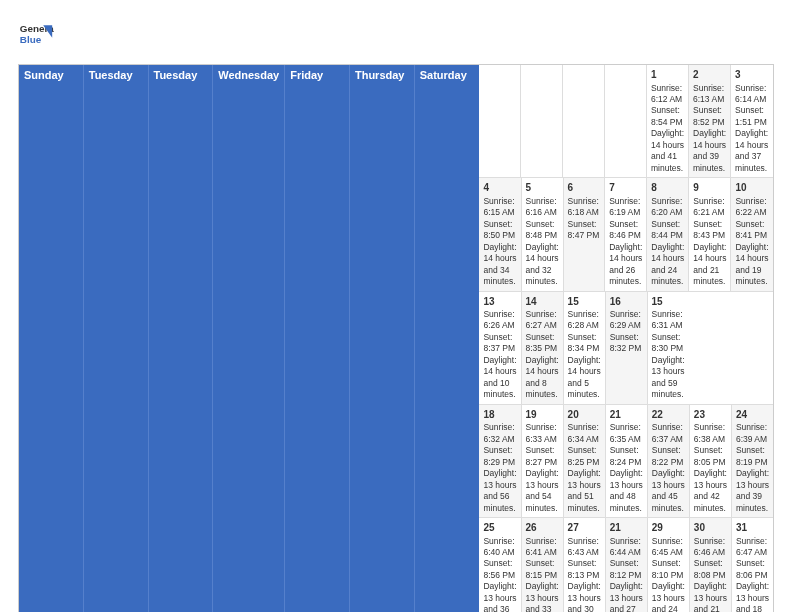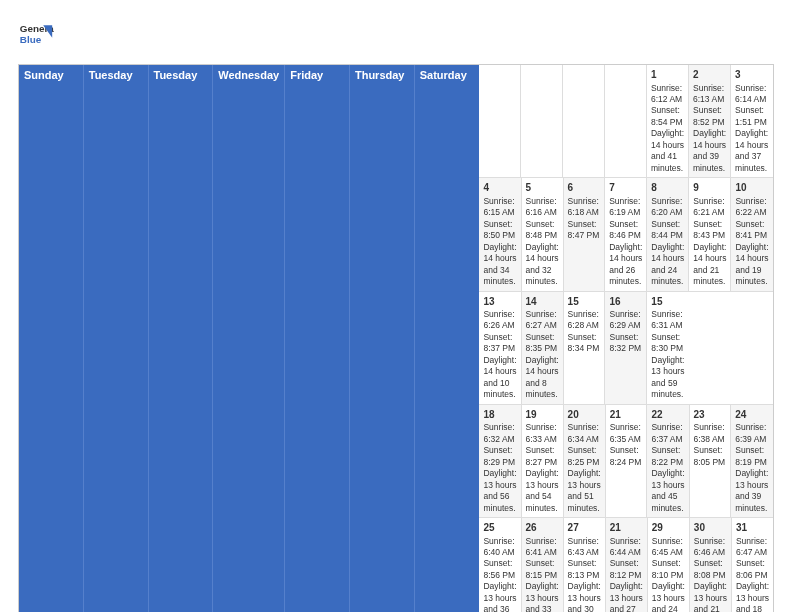--- a/index.html
+++ b/index.html
@@ -138,31 +138,31 @@
           <div class="cal-cell"><span class="day-num">5</span><span>Sunrise: 6:16 AM</span><br><span>Sunset: 8:48 PM</span><br><span>Daylight: 14 hours and 32 minutes.</span><br></div>
           <div class="cal-cell alt"><span class="day-num">6</span><span>Sunrise: 6:18 AM</span><br><span>Sunset: 8:47 PM</span><br><br></div>
           <div class="cal-cell"><span class="day-num">7</span><span>Sunrise: 6:19 AM</span><br><span>Sunset: 8:46 PM</span><br><span>Daylight: 14 hours and 26 minutes.</span><br></div>
           <div class="cal-cell alt"><span class="day-num">8</span><span>Sunrise: 6:20 AM</span><br><span>Sunset: 8:44 PM</span><br><span>Daylight: 14 hours and 24 minutes.</span><br></div>
           <div class="cal-cell"><span class="day-num">9</span><span>Sunrise: 6:21 AM</span><br><span>Sunset: 8:43 PM</span><br><span>Daylight: 14 hours and 21 minutes.</span><br></div>
           <div class="cal-cell alt"><span class="day-num">10</span><span>Sunrise: 6:22 AM</span><br><span>Sunset: 8:41 PM</span><br><span>Daylight: 14 hours and 19 minutes.</span><br></div>
         </div>
         <div class="cal-row">
           <div class="cal-cell"><span class="day-num">13</span><span>Sunrise: 6:26 AM</span><br><span>Sunset: 8:37 PM</span><br><span>Daylight: 14 hours and 10 minutes.</span><br></div>
           <div class="cal-cell alt"><span class="day-num">14</span><span>Sunrise: 6:27 AM</span><br><span>Sunset: 8:35 PM</span><br><span>Daylight: 14 hours and 8 minutes.</span><br></div>
-          <div class="cal-cell"><span class="day-num">15</span><span>Sunrise: 6:28 AM</span><br><span>Sunset: 8:34 PM</span><br><br></div>
+          <div class="cal-cell"><span class="day-num">15</span><span>Sunrise: 6:28 AM</span><br><span>Sunset: 8:34 PM</span><br><span>Daylight: 14 hours and 5 minutes.</span><br></div>
           <div class="cal-cell alt"><span class="day-num">16</span><span>Sunrise: 6:29 AM</span><br><span>Sunset: 8:32 PM</span><br><br></div>
           <div class="cal-cell"><span class="day-num">15</span><span>Sunrise: 6:31 AM</span><br><span>Sunset: 8:30 PM</span><br><span>Daylight: 13 hours and 59 minutes.</span><br></div>
         </div>
         <div class="cal-row">
           <div class="cal-cell alt"><span class="day-num">18</span><span>Sunrise: 6:32 AM</span><br><span>Sunset: 8:29 PM</span><br><span>Daylight: 13 hours and 56 minutes.</span><br></div>
           <div class="cal-cell"><span class="day-num">19</span><span>Sunrise: 6:33 AM</span><br><span>Sunset: 8:27 PM</span><br><span>Daylight: 13 hours and 54 minutes.</span><br></div>
           <div class="cal-cell alt"><span class="day-num">20</span><span>Sunrise: 6:34 AM</span><br><span>Sunset: 8:25 PM</span><br><span>Daylight: 13 hours and 51 minutes.</span><br></div>
-          <div class="cal-cell"><span class="day-num">21</span><span>Sunrise: 6:35 AM</span><br><span>Sunset: 8:24 PM</span><br><br></div>
+          <div class="cal-cell"><span class="day-num">21</span><span>Sunrise: 6:35 AM</span><br><span>Sunset: 8:24 PM</span><br><span>Daylight: 13 hours and 48 minutes.</span><br></div>
           <div class="cal-cell alt"><span class="day-num">22</span><span>Sunrise: 6:37 AM</span><br><span>Sunset: 8:22 PM</span><br><span>Daylight: 13 hours and 45 minutes.</span><br></div>
-          <div class="cal-cell"><span class="day-num">23</span><span>Sunrise: 6:38 AM</span><br><span>Sunset: 8:05 PM</span><br><br></div>
+          <div class="cal-cell"><span class="day-num">23</span><span>Sunrise: 6:38 AM</span><br><span>Sunset: 8:05 PM</span><br><span>Daylight: 13 hours and 42 minutes.</span><br></div>
           <div class="cal-cell alt"><span class="day-num">24</span><span>Sunrise: 6:39 AM</span><br><span>Sunset: 8:19 PM</span><br><span>Daylight: 13 hours and 39 minutes.</span><br></div>
         </div>
         <div class="cal-row">
           <div class="cal-cell"><span class="day-num">25</span><span>Sunrise: 6:40 AM</span><br><span>Sunset: 8:56 PM</span><br><span>Daylight: 13 hours and 36 minutes.</span><br></div>
           <div class="cal-cell alt"><span class="day-num">26</span><span>Sunrise: 6:41 AM</span><br><span>Sunset: 8:15 PM</span><br><span>Daylight: 13 hours and 33 minutes.</span><br></div>
           <div class="cal-cell"><span class="day-num">27</span><span>Sunrise: 6:43 AM</span><br><span>Sunset: 8:13 PM</span><br><span>Daylight: 13 hours and 30 minutes.</span><br></div>
           <div class="cal-cell alt"><span class="day-num">21</span><span>Sunrise: 6:44 AM</span><br><span>Sunset: 8:12 PM</span><br><span>Daylight: 13 hours and 27 minutes.</span><br></div>
           <div class="cal-cell"><span class="day-num">29</span><span>Sunrise: 6:45 AM</span><br><span>Sunset: 8:10 PM</span><br><span>Daylight: 13 hours and 24 minutes.</span><br></div>
           <div class="cal-cell alt"><span class="day-num">30</span><span>Sunrise: 6:46 AM</span><br><span>Sunset: 8:08 PM</span><br><span>Daylight: 13 hours and 21 minutes.</span><br></div>
           <div class="cal-cell"><span class="day-num">31</span><span>Sunrise: 6:47 AM</span><br><span>Sunset: 8:06 PM</span><br><span>Daylight: 13 hours and 18 minutes.</span><br></div>

